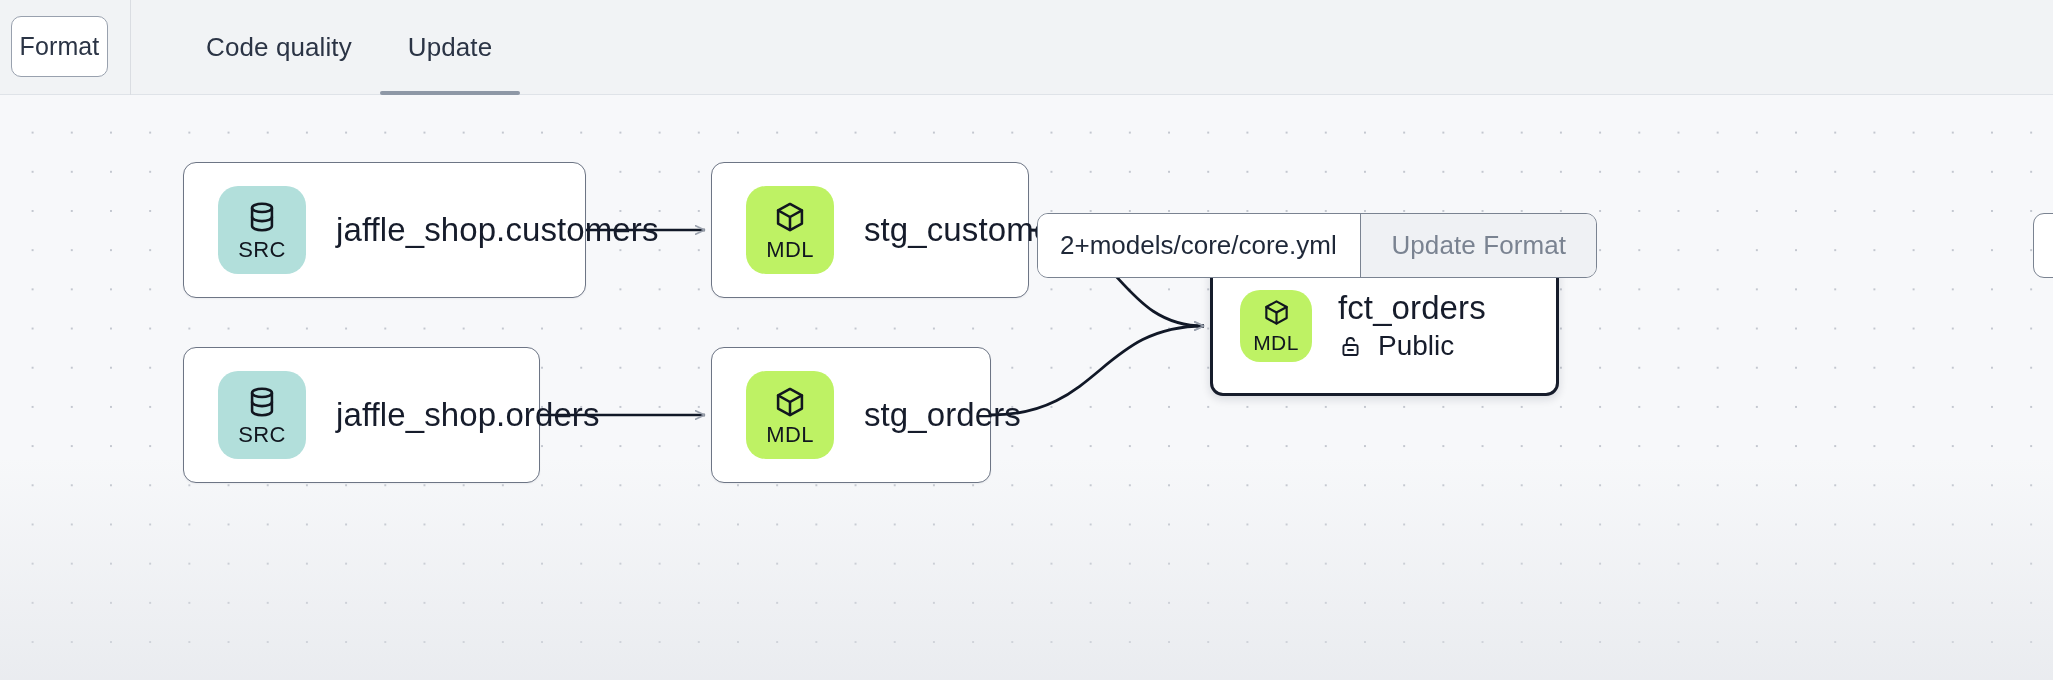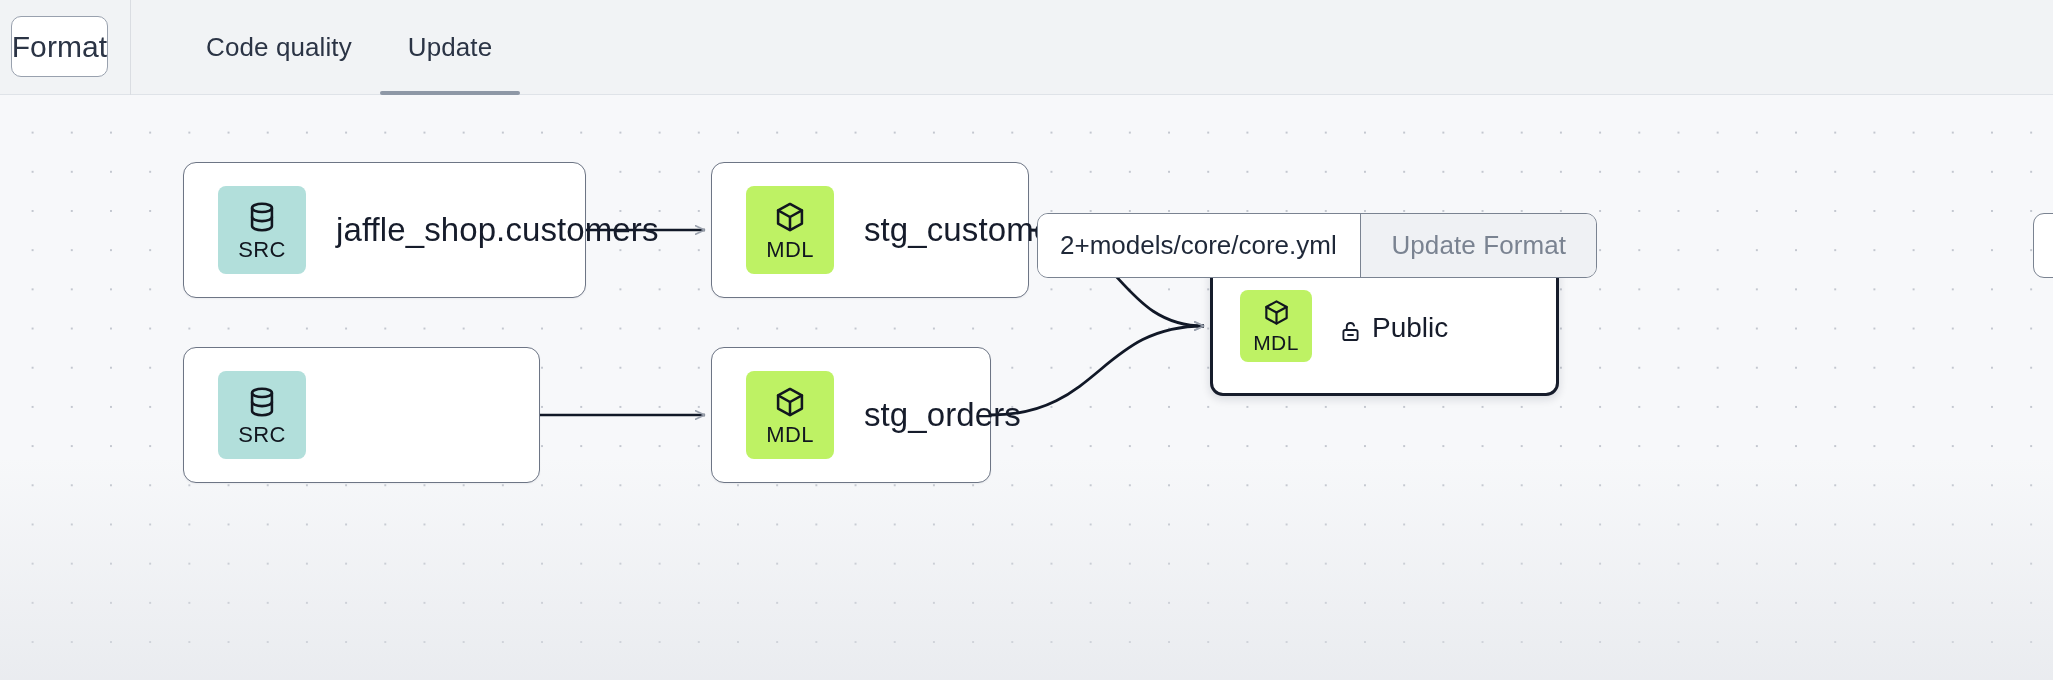--- a/index.html
+++ b/index.html
@@ -16,21 +16,21 @@
     position:absolute; left:0; top:0; width:2053px; height:95px;
     background:#f1f3f5;
     border-bottom:1px solid #dfe3e8;
   }
   .format-btn {
     position:absolute; left:11px; top:16px; width:97px; height:61px;
     background:#ffffff;
     border:1.5px solid #99a1ae;
     border-radius:10px;
     display:flex; align-items:center; justify-content:center;
-    font-size:30px; color:#2b3445; letter-spacing:.1px;
+    font-size:25px; color:#2b3445; letter-spacing:.1px;
     cursor:pointer;
   }
   .header-divider {
     position:absolute; left:130px; top:0; width:1px; height:95px;
     background:#dadde2;
   }
   .tabs {
     position:absolute; left:178px; top:0; height:95px;
     display:flex; align-items:flex-start;
   }
@@ -70,37 +70,37 @@
     border-radius:13px;
     display:flex; align-items:center;
     box-shadow:0 1px 2px rgba(16,24,40,.05);
     cursor:pointer;
   }
   .node.selected {
     border:3px solid #161c2b;
     box-shadow:0 3px 10px rgba(16,24,40,.14);
   }
   .badge {
-    width:88px; height:88px; border-radius:8px;
+    width:88px; height:88px; border-radius:20px;
     margin-left:34px;
     display:flex; flex-direction:column;
     align-items:center; justify-content:center;
     flex:0 0 auto;
   }
   .badge.src { background:#b2dfdb; }
   .badge.mdl { background:#bef264; }
   .badge svg { display:block; }
   .badge-label {
     font-size:22px; color:#11161f; line-height:1;
     margin-top:5px; letter-spacing:.4px;
   }
   .node-text { margin-left:30px; display:flex; flex-direction:column; }
   .node-title { font-size:33px; color:#161c2b; line-height:1.15; letter-spacing:.1px; }
   .node-sub {
-    display:flex; align-items:flex-end; gap:9px;
+    display:flex; align-items:center; gap:15px;
     font-size:28px; color:#161c2b; margin-top:4px;
   }
   .node-sub svg { display:block; flex:0 0 auto; }
 
   
   #node-src-customers { left:183px; top:67px;  width:403px; height:136px; }
   #node-src-orders    { left:183px; top:252px; width:357px; height:136px; }
   #node-stg-customers { left:711px; top:67px;  width:318px; height:136px; }
   #node-stg-orders    { left:711px; top:252px; width:280px; height:136px; }
   #node-fct-orders    { left:1210px; top:160px; width:349px; height:141px; }
@@ -202,20 +202,23 @@
 
     <div class="node" id="node-src-orders">
       <div class="badge src">
         <svg width="34" height="34" viewBox="0 0 24 24" fill="none" stroke="#11161f" stroke-width="1.8" stroke-linecap="round" stroke-linejoin="round">
           <ellipse cx="12" cy="5.6" rx="7" ry="2.9"></ellipse>
           <path d="M5 5.6v12.8c0 1.6 3.1 2.9 7 2.9s7-1.3 7-2.9V5.6"></path>
           <path d="M5 12c0 1.6 3.1 2.9 7 2.9s7-1.3 7-2.9"></path>
         </svg>
         <span class="badge-label">SRC</span>
       </div>
+      <div class="node-text">
+        <span class="node-title">jaffle_shop.orders</span>
+      </div>
     </div>
 
     <div class="node" id="node-stg-customers">
       <div class="badge mdl">
         <svg width="34" height="34" viewBox="0 0 24 24" fill="none" stroke="#11161f" stroke-width="1.8" stroke-linecap="round" stroke-linejoin="round">
           <path d="M12 2.8 3.6 7.4v9.2L12 21.2l8.4-4.6V7.4z"></path>
           <path d="M3.6 7.4 12 12l8.4-4.6"></path>
           <path d="M12 12v9.2"></path>
         </svg>
         <span class="badge-label">MDL</span>
@@ -242,20 +245,21 @@
     <div class="node selected" id="node-fct-orders">
       <div class="badge mdl">
         <svg width="29" height="29" viewBox="0 0 24 24" fill="none" stroke="#11161f" stroke-width="1.8" stroke-linecap="round" stroke-linejoin="round">
           <path d="M12 2.8 3.6 7.4v9.2L12 21.2l8.4-4.6V7.4z"></path>
           <path d="M3.6 7.4 12 12l8.4-4.6"></path>
           <path d="M12 12v9.2"></path>
         </svg>
         <span class="badge-label">MDL</span>
       </div>
       <div class="node-text">
+        <span class="node-title">fct_orders</span>
         <span class="node-sub">
           <svg width="25" height="25" viewBox="0 0 24 24" fill="none" stroke="#161c2b" stroke-width="1.8" stroke-linecap="round" stroke-linejoin="round">
             <rect x="5.2" y="10.6" width="13.6" height="9.6" rx="1.8"></rect>
             <path d="M8.4 10.6V7.4a3.6 3.6 0 0 1 7.05-1.0"></path>
             <path d="M9.6 15.4h4.8"></path>
           </svg>
           <span>Public</span>
         </span>
       </div>
     </div>

